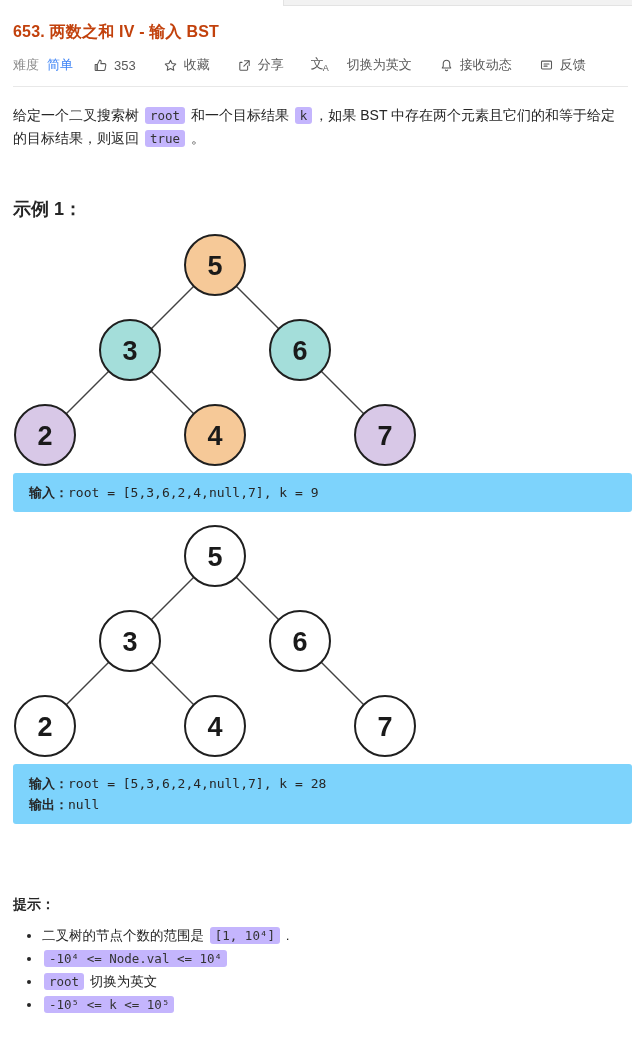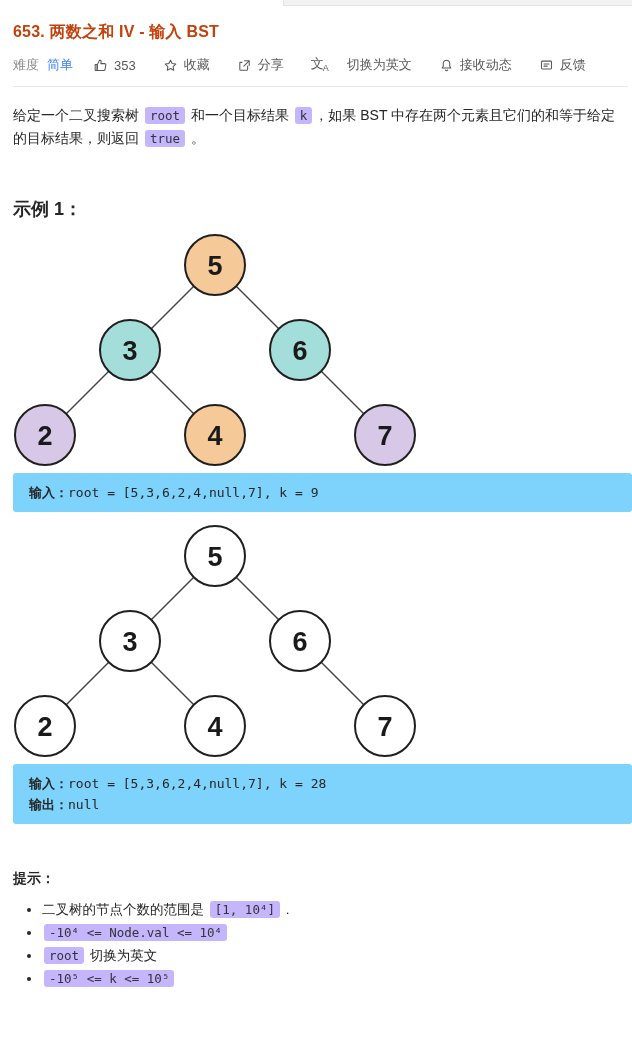--- a/index.html
+++ b/index.html
@@ -32,21 +32,21 @@
   .example-heading { margin-top:47px; font-weight:700; font-size:18px; }
   .example-heading.second { margin-top:14px; }
   .tree-wrap { margin-top:9px; }
   .io-block {
     background:#7dd3fc; border-radius:3px; margin:4px 0 0 0;
     padding:9px 16px; font-size:13px; line-height:21px;
   }
   .io-line { white-space:pre; }
   .io-label { font-weight:700; font-family:"Liberation Sans",sans-serif; }
   .io-value { font-family:"DejaVu Sans Mono","Liberation Mono",monospace; color:#262626; }
-  .hints-heading { margin-top:46px; font-weight:700; }
+  .hints-heading { margin-top:72px; font-weight:700; }
   ul.hints { margin:13px 0 12px 29px; list-style:disc; }
   ul.hints li { margin-bottom:5px; line-height:18px; font-size:13.5px; color:#262626; }
   .translate-glyph { font-size:13px; line-height:1; position:relative; margin-right:18px; }
   .translate-glyph .small-a { font-size:9px; vertical-align:-3px; margin-left:-1px; }
   svg.icon { display:block; }
 </style>
 </head>
 <body>
 
 <div class="tab-strip"></div>

